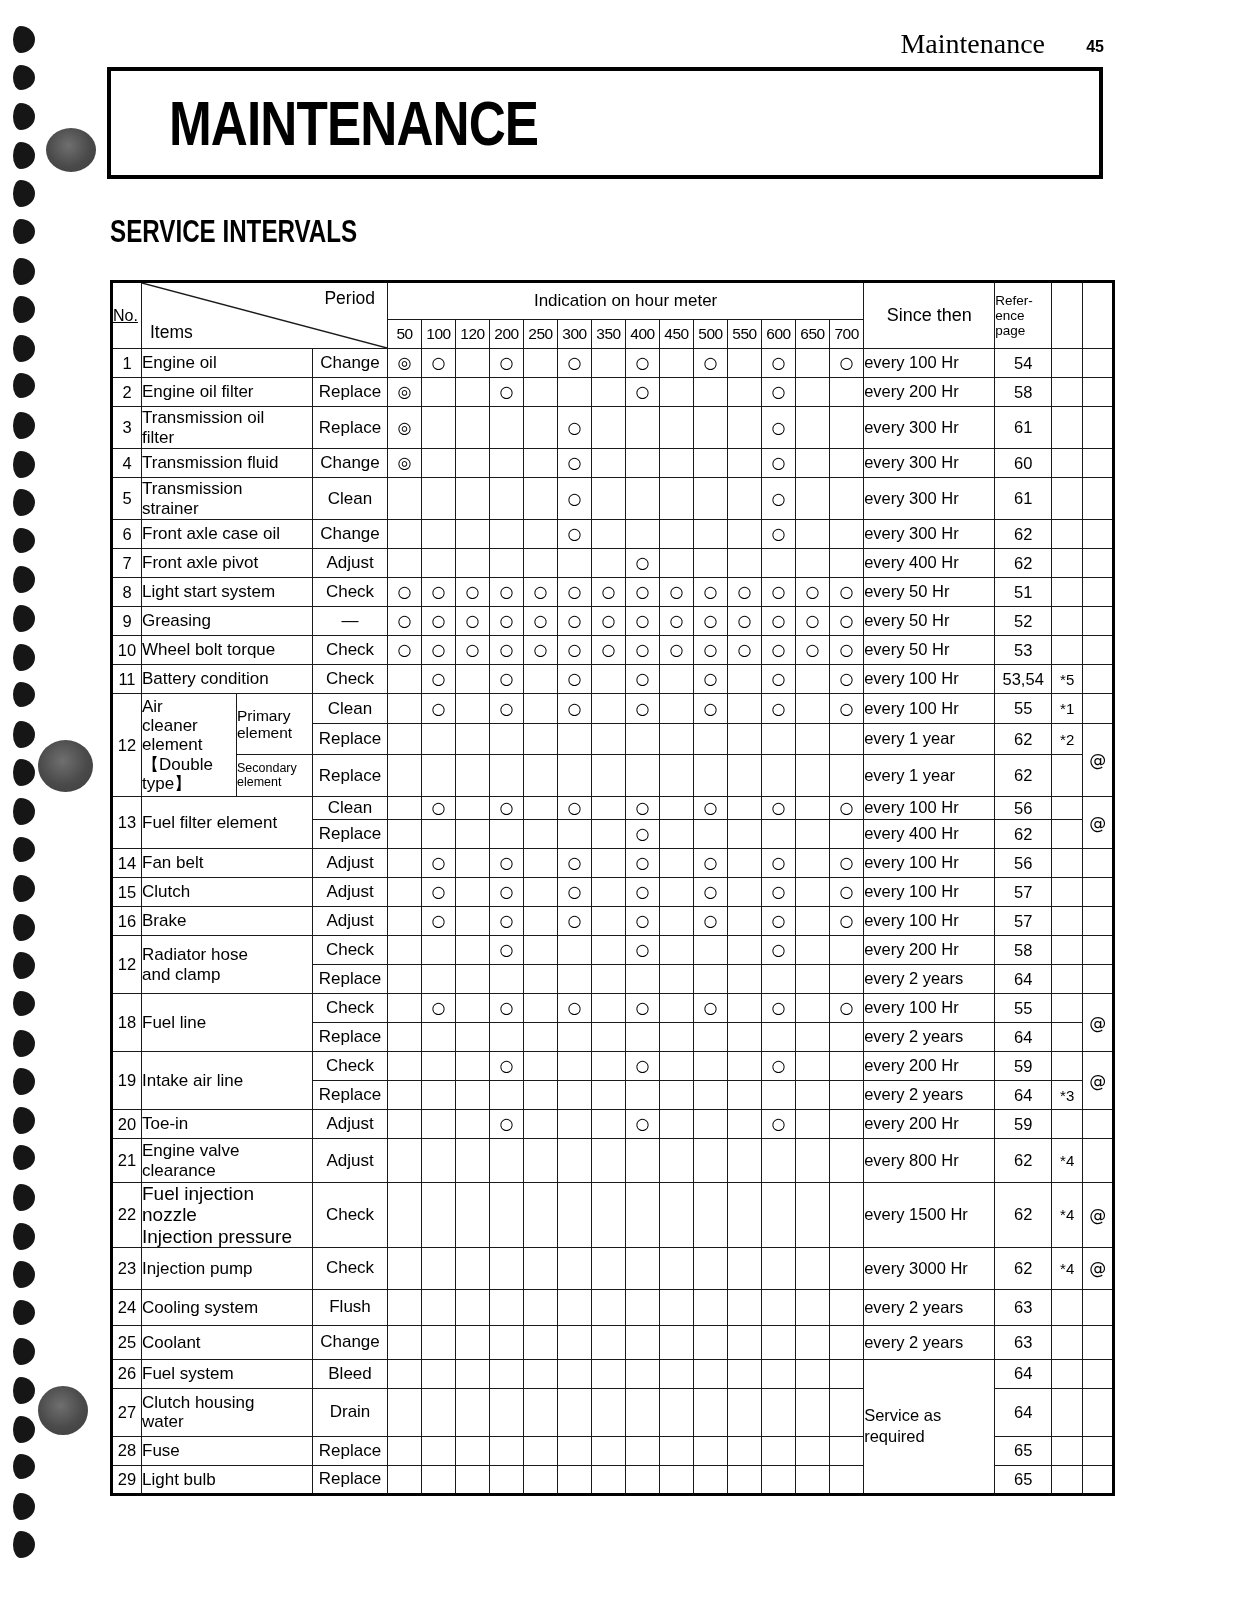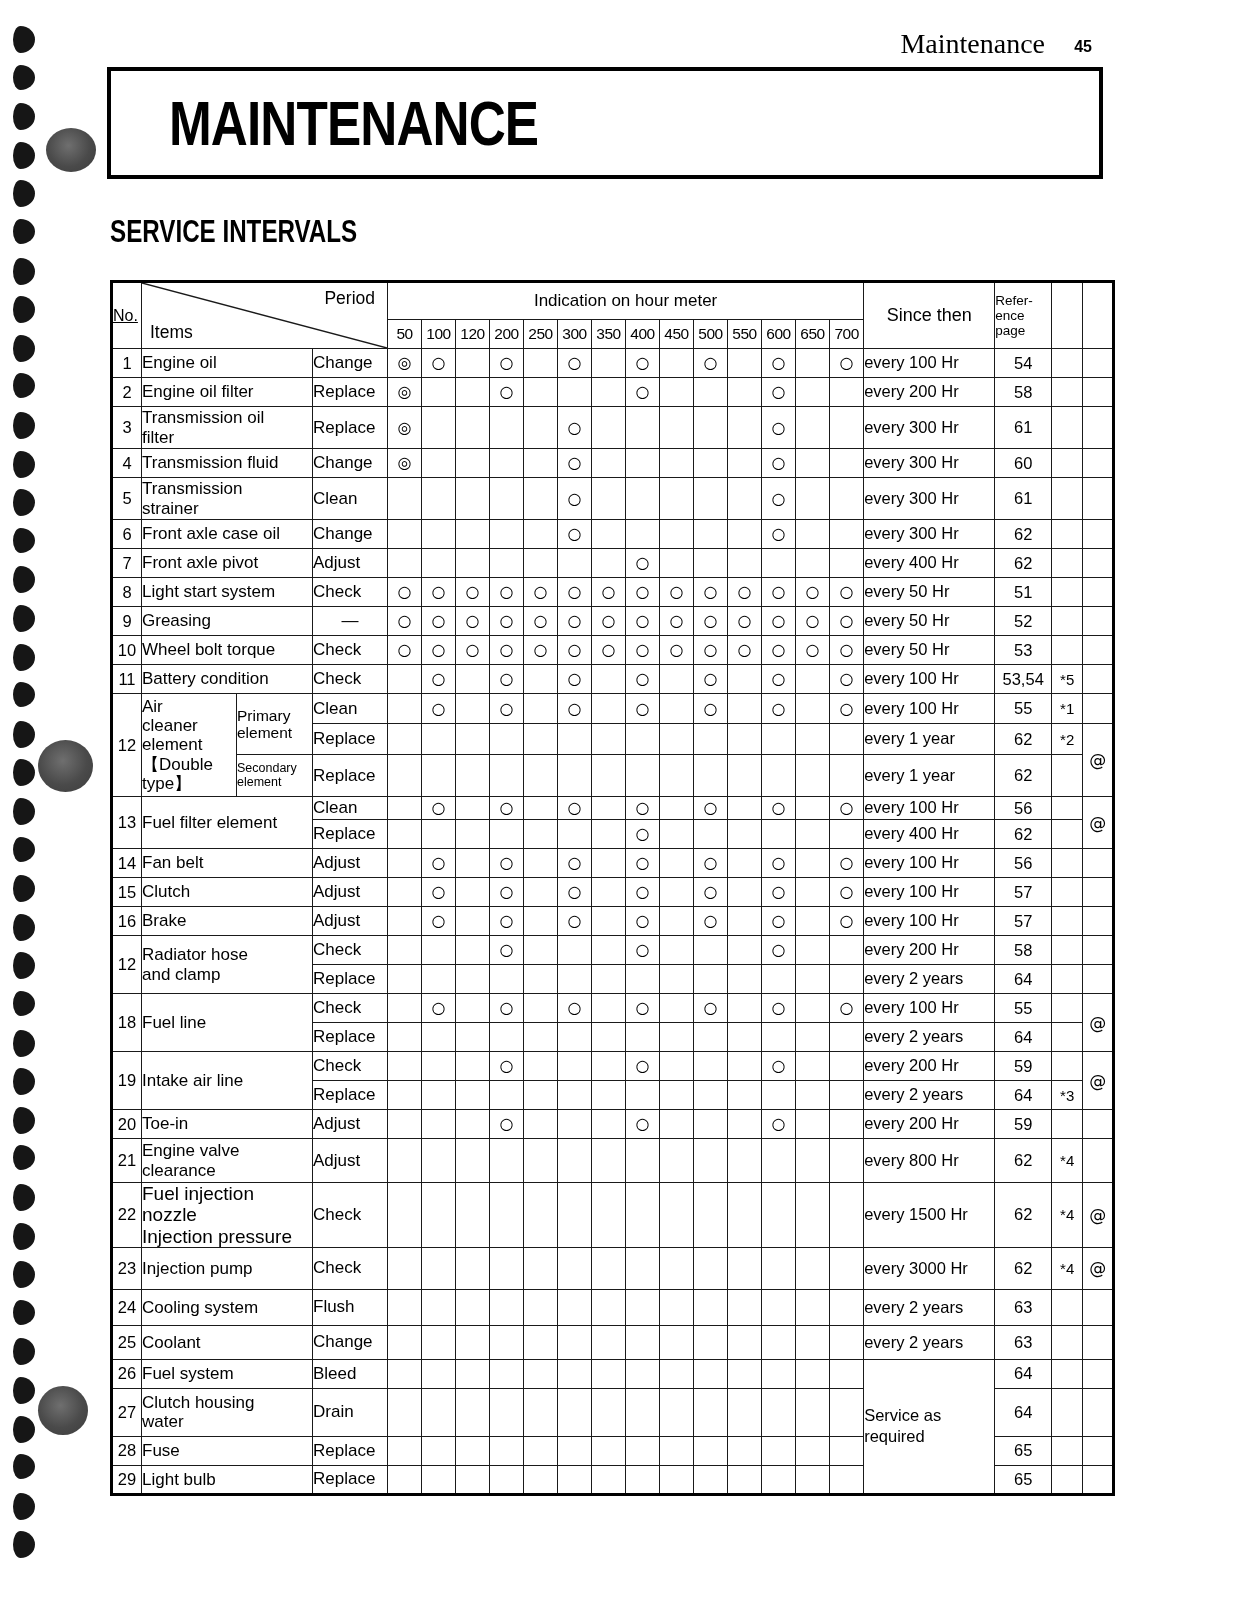--- a/index.html
+++ b/index.html
@@ -11,21 +11,21 @@
                border-radius:34% 66% 66% 34% / 50% 50% 50% 50%;}
   .punch{position:absolute;border-radius:50%;
          background:radial-gradient(circle at 45% 40%,#6f6f6f 0%,#4a4a4a 55%,#3c3c3c 100%);}
   .punch-1{left:46px;top:128px;width:50px;height:44px;}
   .punch-2{left:38px;top:740px;width:55px;height:52px;}
   .punch-3{left:38px;top:1386px;width:50px;height:49px;}
 
   
   .running-label{position:absolute;top:28px;right:192px;
                  font-family:"Liberation Serif",serif;font-size:28px;}
-  .page-num{position:absolute;top:38px;right:145px;font-size:16px;font-weight:bold;}
+  .page-num{position:absolute;top:38px;right:133px;font-size:16px;font-weight:bold;}
 
   
   .title-box{position:absolute;left:107px;top:67px;width:996px;height:112px;
              border:4px solid #000;box-sizing:border-box;}
   .title-box h1{margin:16px 0 0 58px;font-size:57px;font-weight:bold;letter-spacing:-1px;
                 transform:scale(0.9,1.1);transform-origin:left top;white-space:nowrap;}
 
   .section-title{position:absolute;left:110px;top:214px;margin:0;font-size:31px;font-weight:bold;
                  transform:scaleX(0.78);transform-origin:left center;white-space:nowrap;}
 
@@ -43,21 +43,21 @@
   .h-diag{position:relative;}
   .h-diag svg{position:absolute;left:0;top:0;width:100%;height:100%;}
   .h-diag .p-lbl{position:absolute;top:5px;right:12px;font-size:17.5px;}
   .h-diag .i-lbl{position:absolute;bottom:5px;left:8px;font-size:17.5px;}
   
   .c-no{text-align:center;font-size:16.5px;}
   .c-item{text-align:left;padding:2px 4px;font-size:17px;line-height:1.12;white-space:pre-line;}
   .c-item.small{font-size:19px;}
   .c-sub{text-align:left;padding:1px 3px;font-size:15.5px;line-height:1.1;white-space:pre-line;}
   .c-sub.small{font-size:12.5px;}
-  .c-period{text-align:left;padding-left:7px;font-size:17px;}
+  .c-period{text-align:center;padding-left:7px;font-size:17px;}
   .c-period.center{text-align:center;padding-left:0;}
   .c-mark{text-align:center;font-family:"DejaVu Sans",sans-serif;font-size:16px;line-height:1;}
   .c-since{text-align:left;padding-left:11px;font-size:16.5px;line-height:1.3;}
   .c-page{text-align:center;font-size:16.5px;}
   .c-note{text-align:center;font-size:15px;}
   .c-at{text-align:center;font-family:"DejaVu Sans",sans-serif;font-size:17px;}
 </style>
 </head>
 <body>
 

